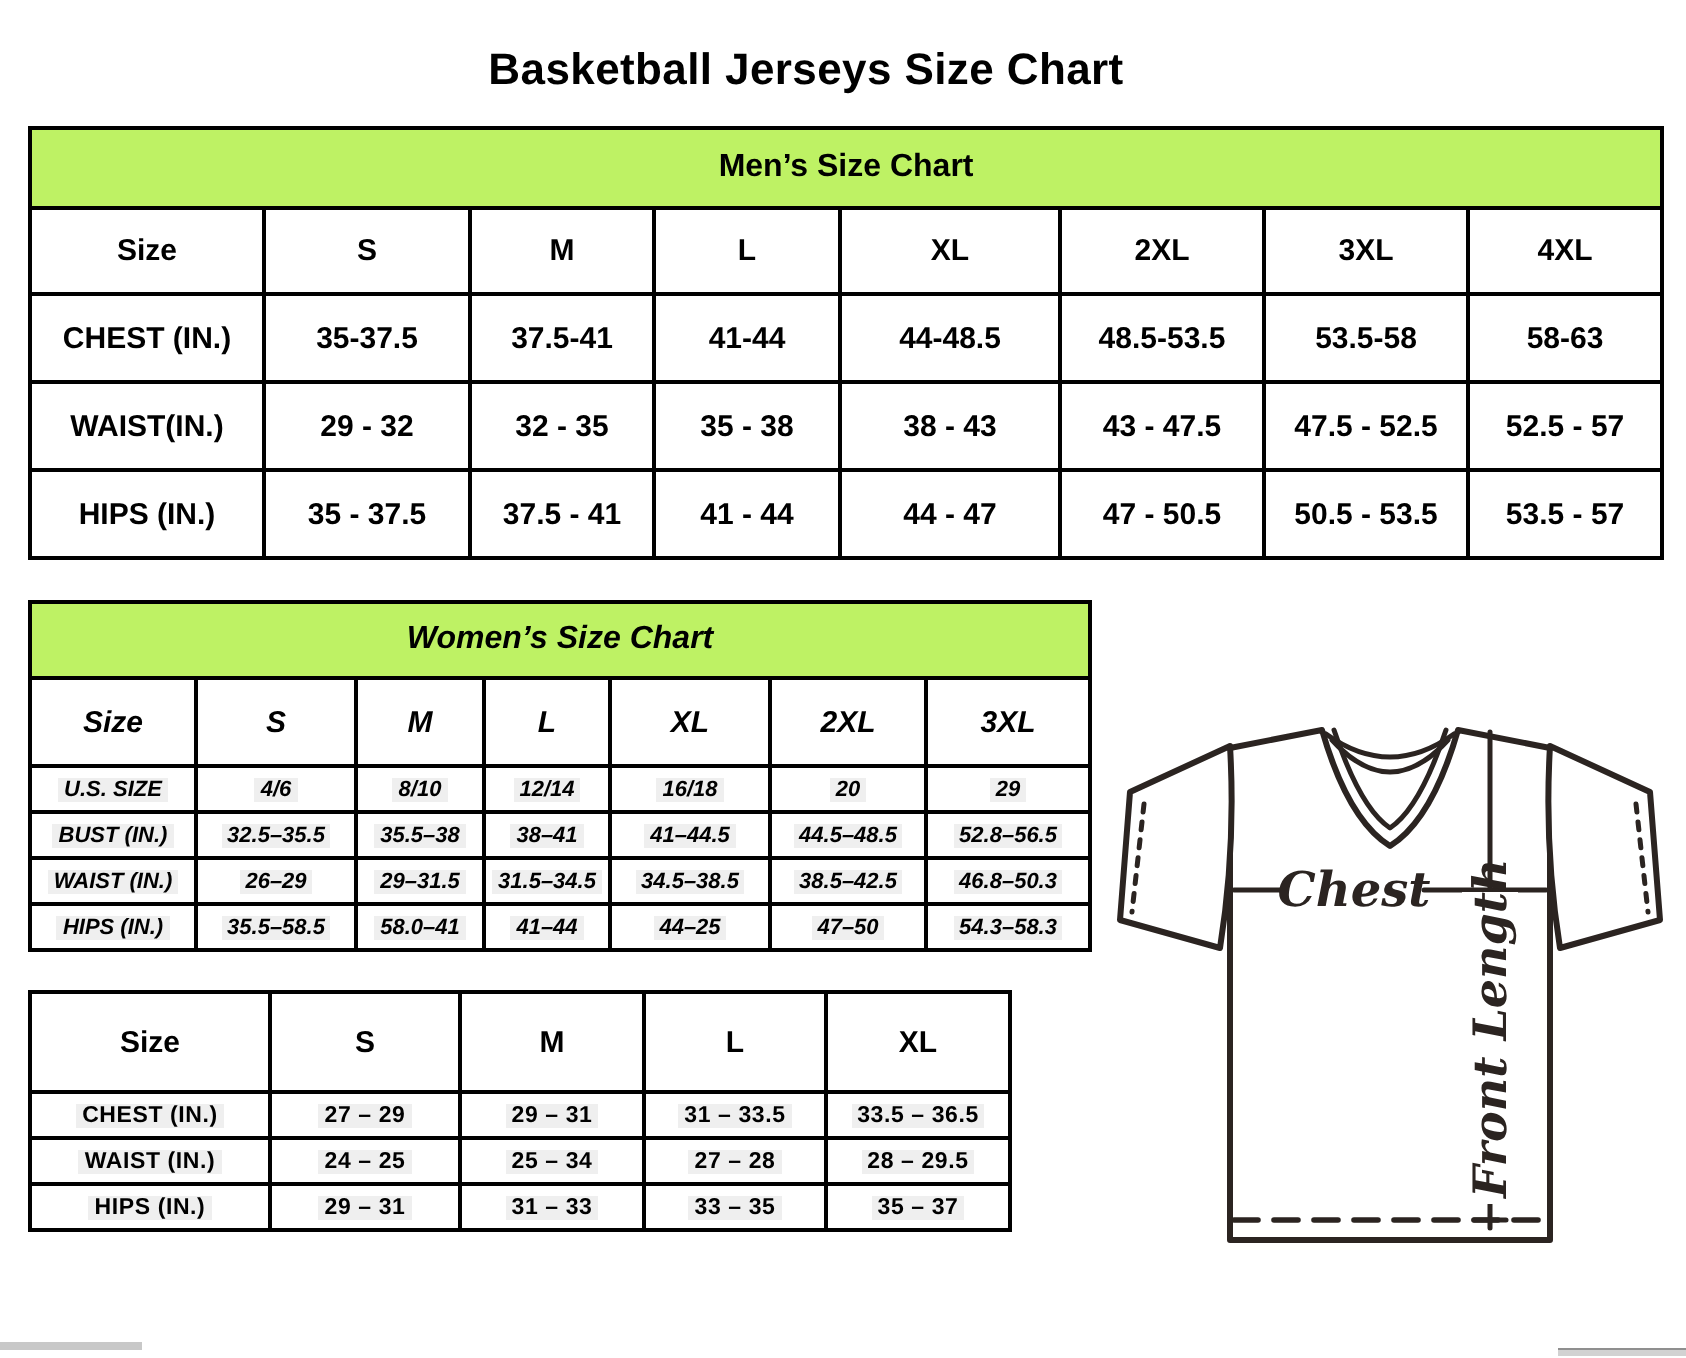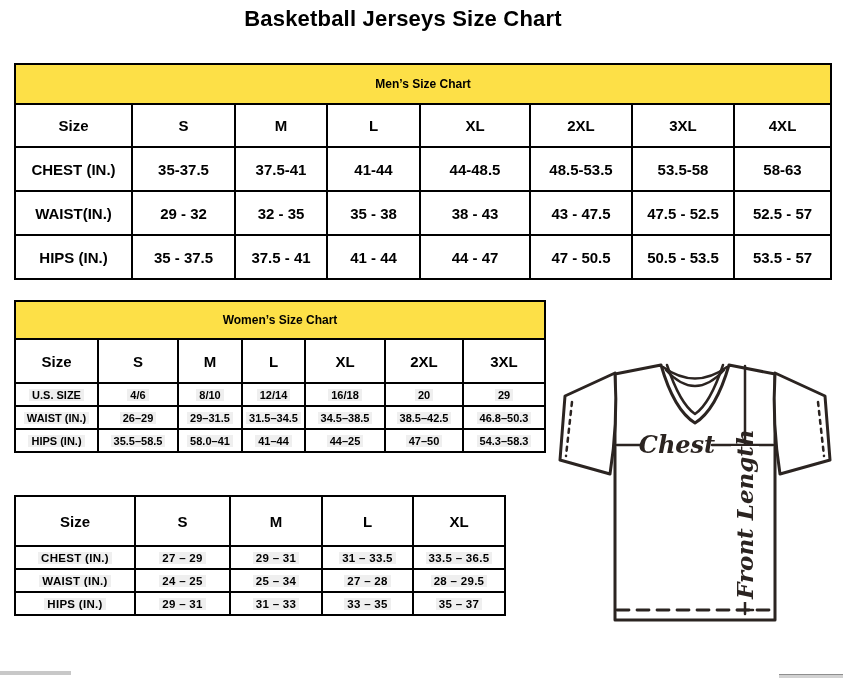--- a/index.html
+++ b/index.html
@@ -1,39 +1,39 @@
 <!DOCTYPE html>
 <html><head>
 <meta charset="utf-8">
 <style>
   html,body { margin:0; padding:0; }
   body {
     width:843px; height:679px; position:relative; overflow:hidden;
     background:#ffffff; font-family:"Liberation Sans", sans-serif; color:#000;
   }
   .page-title {
-    position:absolute; top:6px; left:0; width:806px;
+    position:absolute; top:22px; left:0; width:806px;
     text-align:center; font-size:22px; font-weight:bold; letter-spacing:.2px;
   }
   table.size-table {
     position:absolute; border-collapse:collapse; table-layout:fixed;
     background:#fff; border:2px solid #000;
   }
   table.size-table th, table.size-table td {
     border:2px solid #000; text-align:center; vertical-align:middle;
     font-weight:bold; padding:0; overflow:hidden; white-space:nowrap;
   }
-  .chart-title { background:#fde047; font-size:12px; }
+  .chart-title { background:#bef264; font-size:16px; }
   
   #mens-table { left:14px; top:63px; width:816px; }
   #mens-table .title-row th { height:38px; }
   #mens-table .size-row th { height:41px; font-size:15px; }
   #mens-table .data-row td { height:42px; font-size:15px; }
   
-  #womens-table { left:14px; top:300px; width:530px; }
+  #womens-table { left:14px; top:300px; width:530px;font-style:italic; }
   #womens-table .title-row th { height:36px; }
   #womens-table .size-row th { height:42px; font-size:15px; }
   #womens-table .data-row td { height:21px; font-size:11px; }
   
   #youth-table { left:14px; top:495px; width:490px; }
   #youth-table .title-row th { height:36px; }
   #youth-table .size-row th { height:48px; font-size:15px; }
   #youth-table .data-row td { height:21px; font-size:11.5px; letter-spacing:.3px; }
   .hl { background:#efefef; padding:0 3px; }
   
@@ -135,20 +135,29 @@
         <th>3XL</th>
       </tr>
       <tr class="data-row">
         <td class="row-label"><span class="hl">U.S. SIZE</span></td>
         <td><span class="hl">4/6</span></td>
         <td><span class="hl">8/10</span></td>
         <td><span class="hl">12/14</span></td>
         <td><span class="hl">16/18</span></td>
         <td><span class="hl">20</span></td>
         <td><span class="hl">29</span></td>
+      </tr>
+      <tr class="data-row">
+        <td class="row-label"><span class="hl">BUST (IN.)</span></td>
+        <td><span class="hl">32.5–35.5</span></td>
+        <td><span class="hl">35.5–38</span></td>
+        <td><span class="hl">38–41</span></td>
+        <td><span class="hl">41–44.5</span></td>
+        <td><span class="hl">44.5–48.5</span></td>
+        <td><span class="hl">52.8–56.5</span></td>
       </tr>
       <tr class="data-row">
         <td class="row-label"><span class="hl">WAIST (IN.)</span></td>
         <td><span class="hl">26–29</span></td>
         <td><span class="hl">29–31.5</span></td>
         <td><span class="hl">31.5–34.5</span></td>
         <td><span class="hl">34.5–38.5</span></td>
         <td><span class="hl">38.5–42.5</span></td>
         <td><span class="hl">46.8–50.3</span></td>
       </tr>

